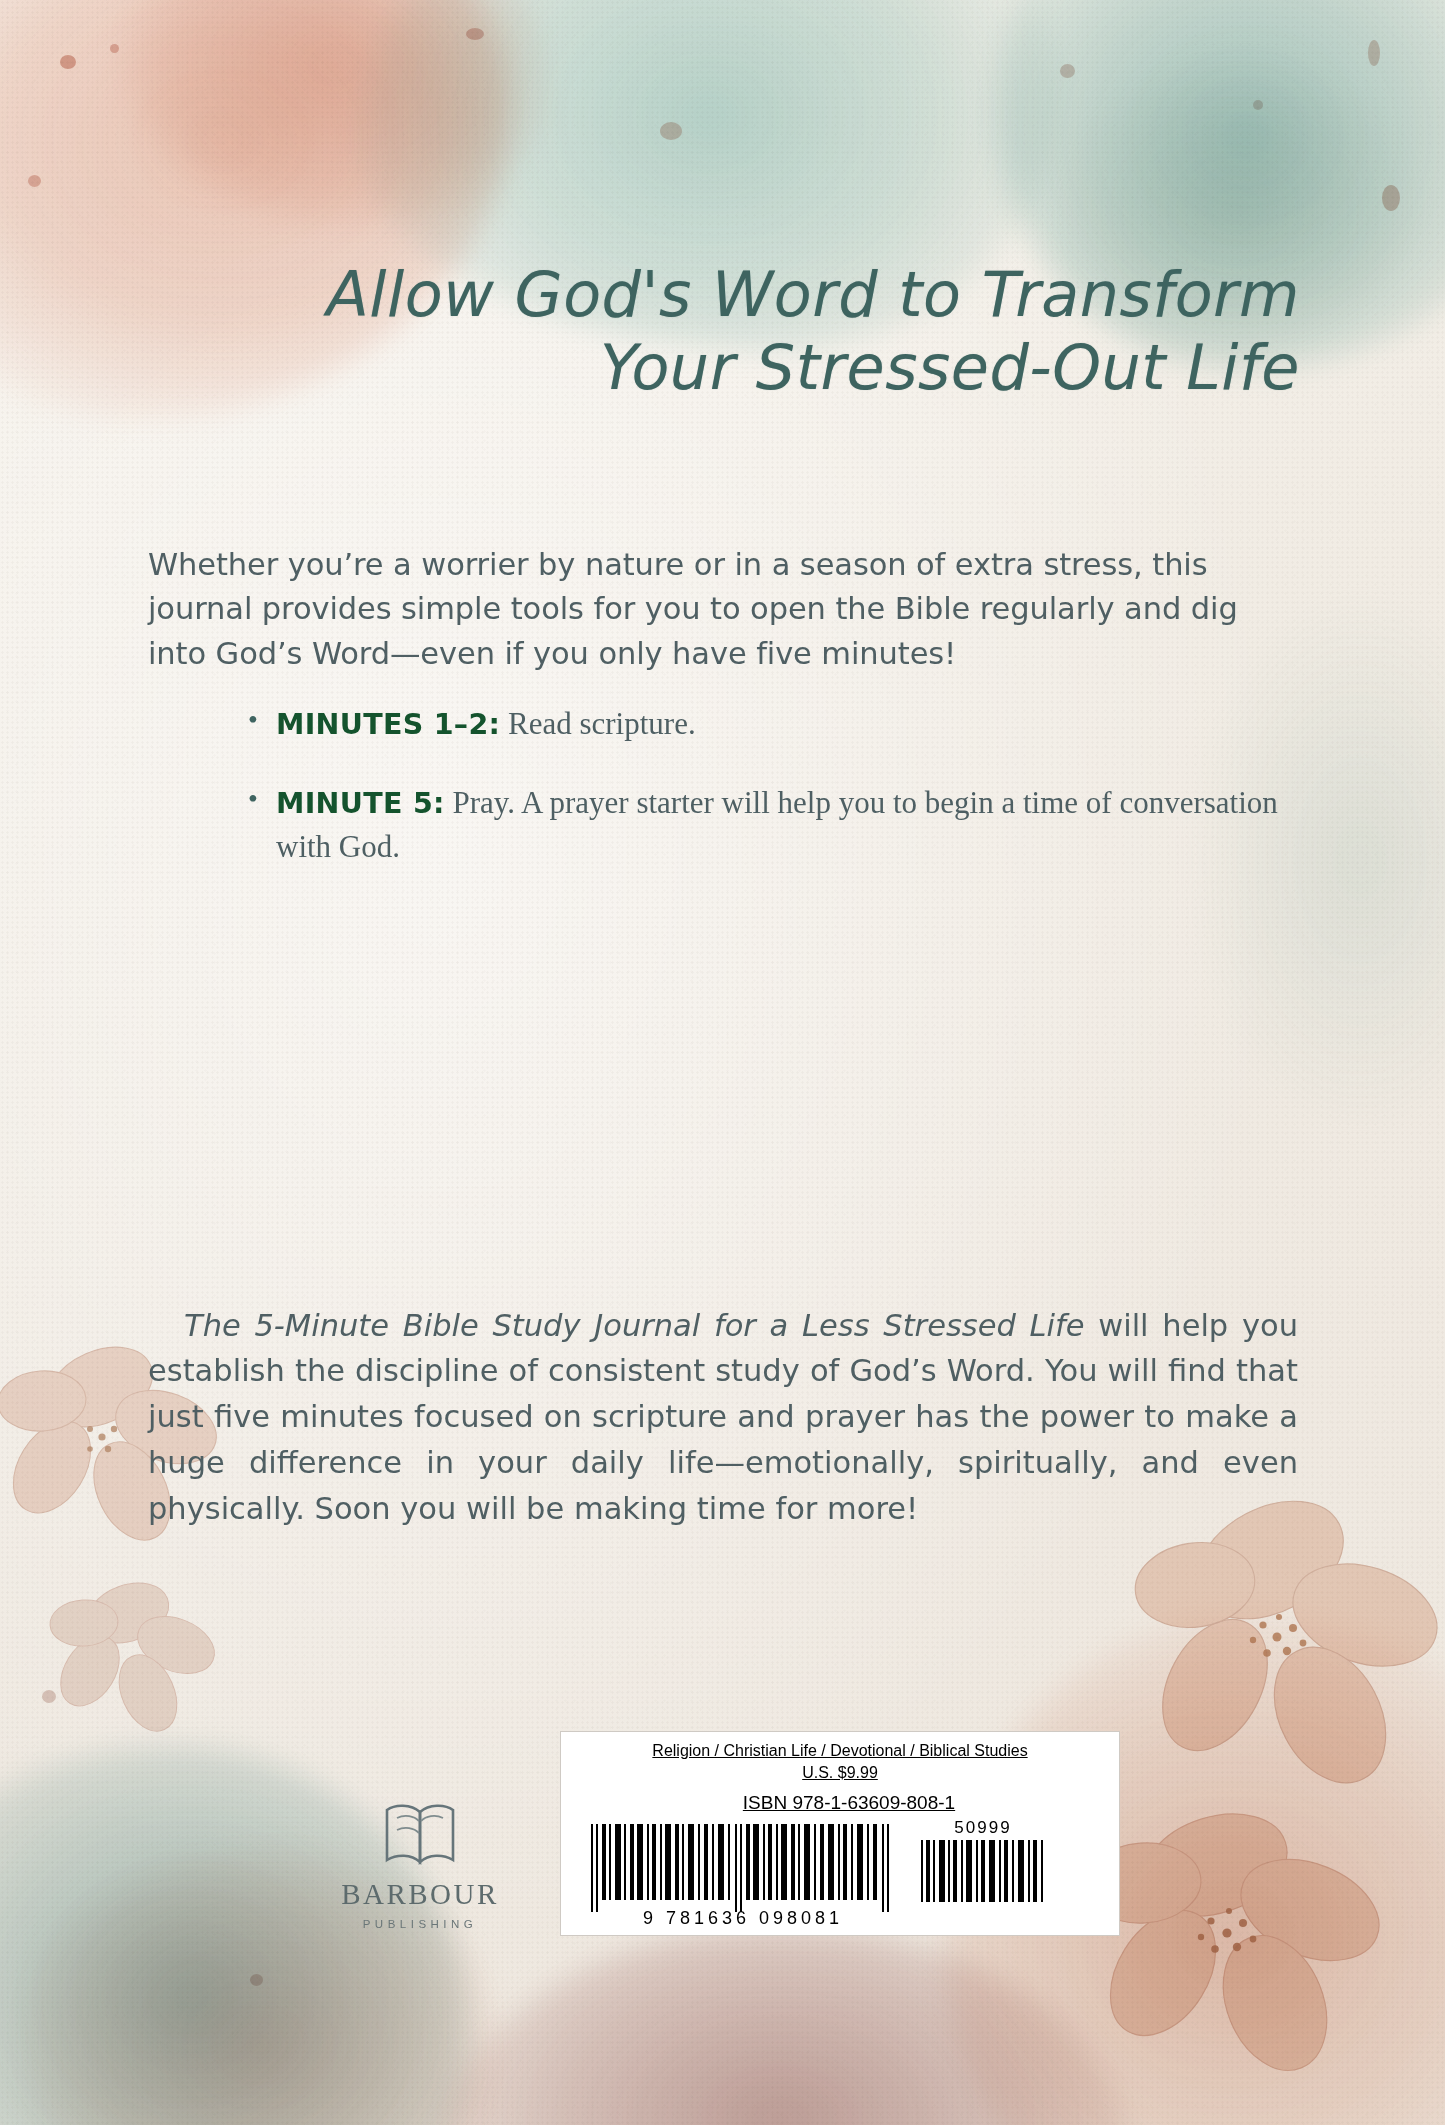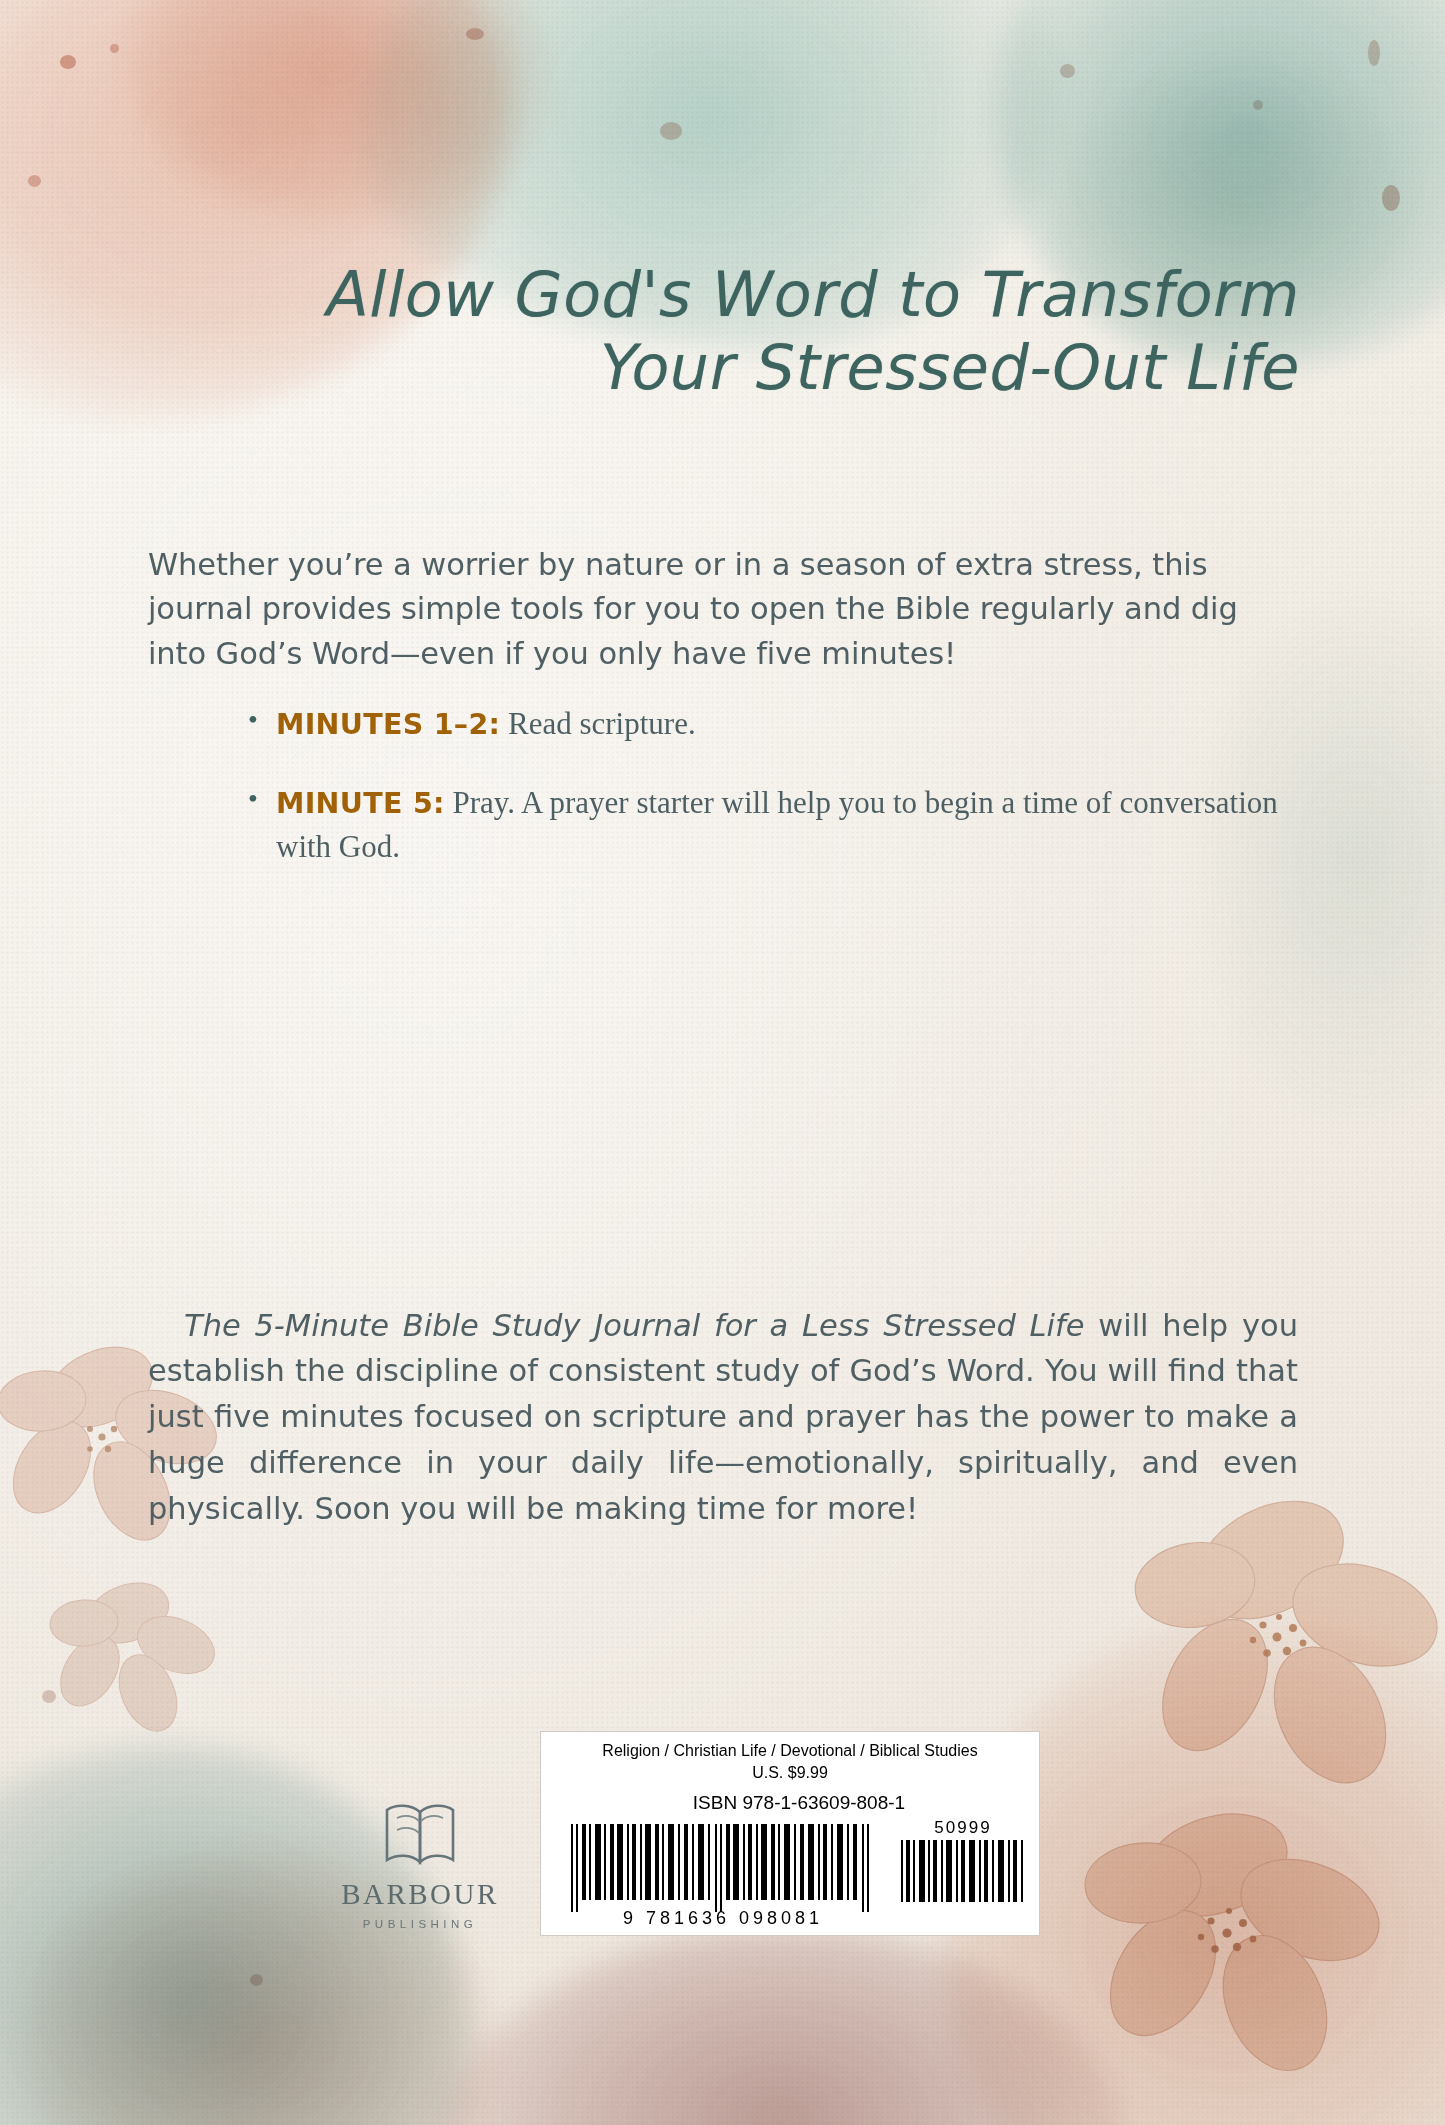--- a/index.html
+++ b/index.html
@@ -176,21 +176,21 @@
     position: absolute;
     left: 0; top: -2px;
     font-size: 28px;
     color: #3f6460;
   }
   .bullet b {
     font-family: "DejaVu Sans", sans-serif;
     font-size: 28.5px;
     font-weight: 700;
     letter-spacing: 0.3px;
-    color: #a16207;
+    color: #14532d;
   }
 
   .closing {
     position: absolute;
     left: 148px;
     top: 1272px;
     width: 1150px;
     font-family: "DejaVu Sans", sans-serif;
     font-size: 30.5px;
     line-height: 1.5;
@@ -227,30 +227,31 @@
     font-family: "Liberation Sans", sans-serif;
     font-size: 11.5px;
     letter-spacing: 4.5px;
     color: #6a7678;
     margin-top: 7px;
   }
 
   
   .barcode-block {
     position: absolute;
-    left: 540px;
+    left: 560px;
     top: 1731px;
-    width: 500px;
+    width: 560px;
     height: 205px;
     background: #ffffff;
     border: 1px solid #cfcac4;
     box-sizing: border-box;
     padding: 8px 10px 6px 10px;
     font-family: "Liberation Sans", sans-serif;
     color: #000;
+    text-decoration: underline;
   }
   .bc-line {
     text-align: center;
     font-size: 16px;
     line-height: 1.35;
   }
   .bc-isbn {
     font-size: 19px;
     margin-top: 7px;
     margin-left: 18px;

